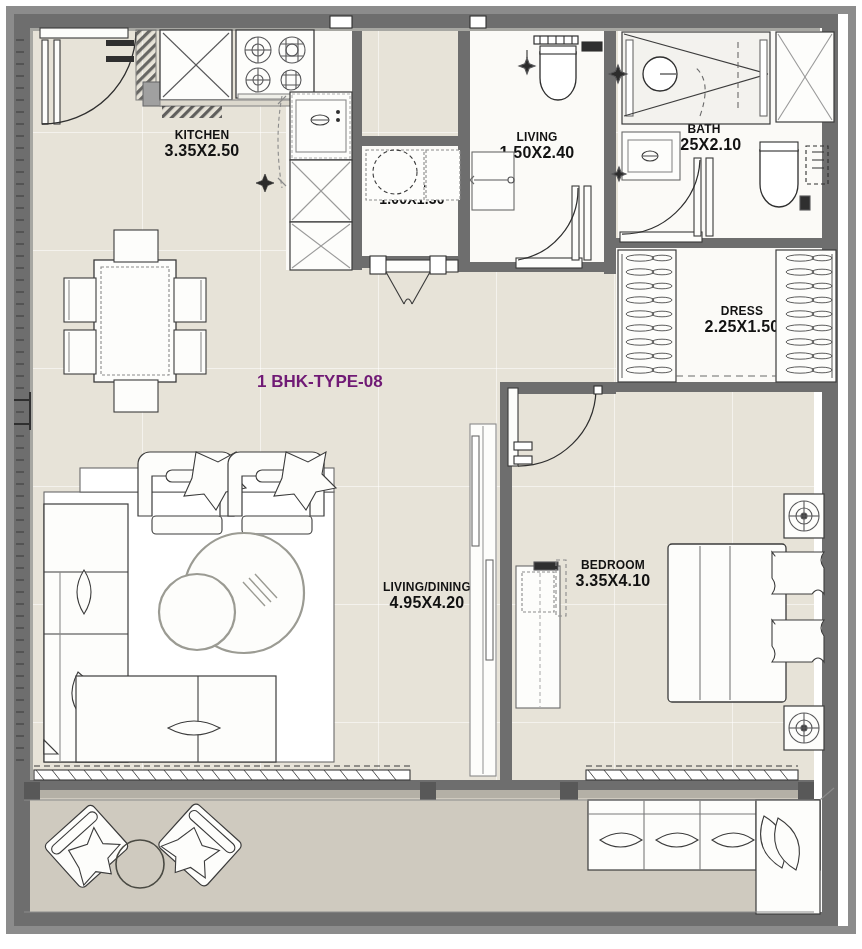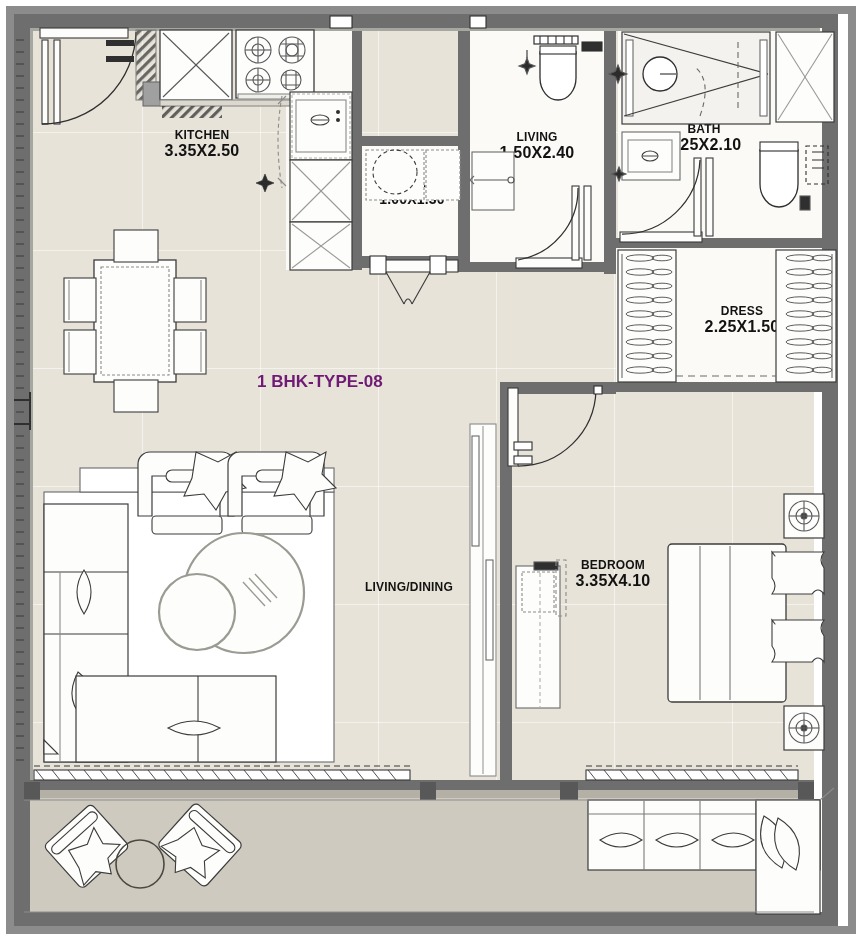--- a/index.html
+++ b/index.html
@@ -114,22 +114,23 @@
   <div class="lbl" style="left:630px;top:122px;width:148px;">
     <span class="nm">BATH</span>
     <span class="dm">2.25X2.10</span>
   </div>
 
   <div class="lbl" style="left:664px;top:284px;width:156px;margin-top:20px;">
     <span class="nm">DRESS</span>
     <span class="dm">2.25X1.50</span>
   </div>
 
-  <div class="lbl" style="left:318px;top:580px;width:182px;">
+  <div class="lbl" style="left:336px;top:580px;width:182px;">
     <span class="nm">LIVING/DINING</span>
+    <span class="dm">4.95X4.20</span>
   </div>
 
   <div class="lbl" style="left:528px;top:558px;width:170px;">
     <span class="nm">BEDROOM</span>
     <span class="dm">3.35X4.10</span>
   </div>
 
 
   <div class="title" style="left:257px;top:372px;">1 BHK-TYPE-08</div>
 

